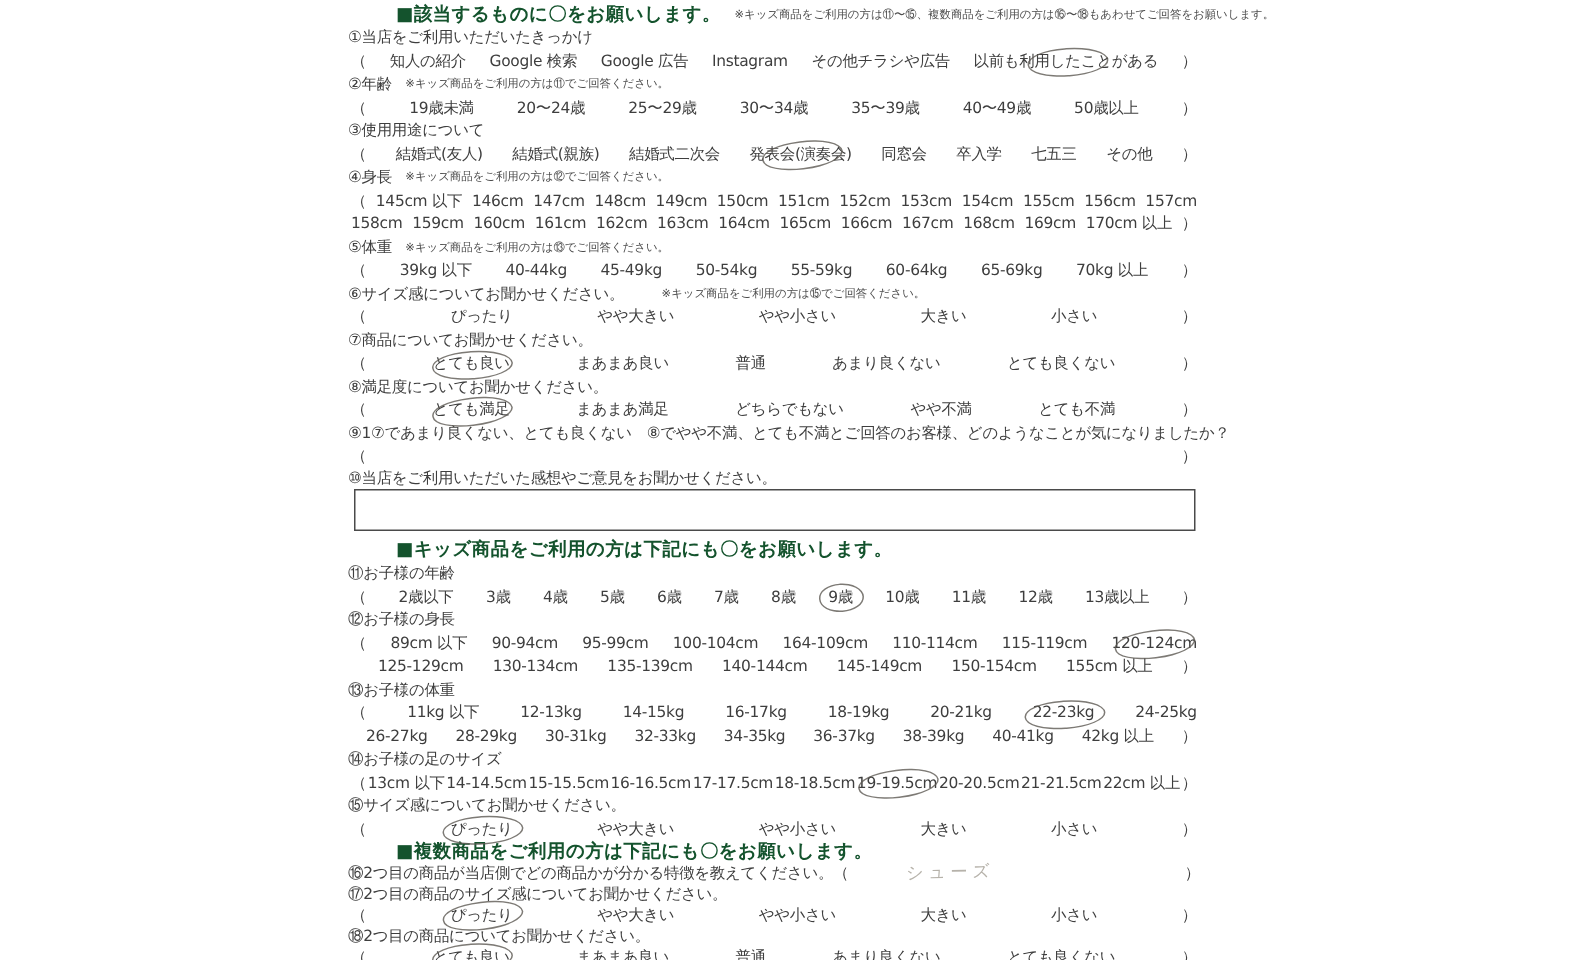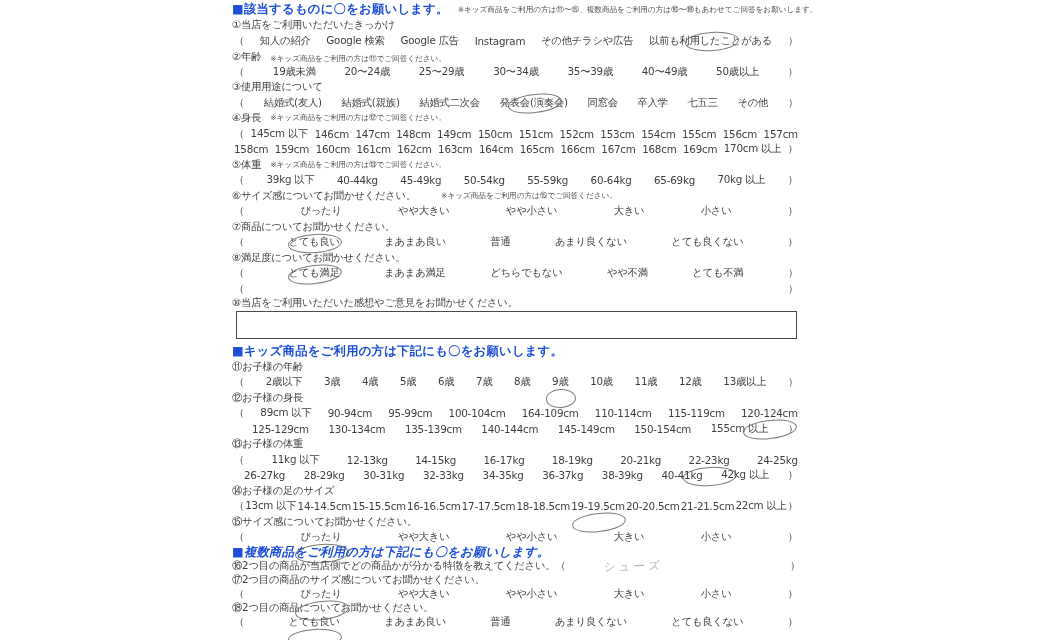--- a/index.html
+++ b/index.html
@@ -3,21 +3,21 @@
 <meta charset="utf-8">
 <style>
   html,body{margin:0;padding:0;}
   body{
     width:1060px;height:640px;overflow:hidden;background:#ffffff;
     font-family:"DejaVu Sans","Liberation Sans",sans-serif;
     color:#3e3e3e;position:relative;
   }
   #form-root{position:absolute;left:232px;top:2px;width:568px;}
   .line{display:flex;align-items:center;white-space:nowrap;overflow:visible;}
-  .stitle{font-weight:bold;font-size:12.3px;color:#1d4ed8;letter-spacing:.3px;}
+  .stitle{font-weight:bold;font-size:12.3px;color:#14532d;letter-spacing:.3px;margin-left:32px;}
   .hnote{font-size:7.6px;color:#4c4c4c;margin-left:9px;}
   .qlabel{font-size:10.3px;letter-spacing:-.2px;}
   .qnote{font-size:7.6px;color:#4c4c4c;margin-left:9px;}
   .opts{display:flex;justify-content:space-between;align-items:center;padding:0 2px;}
   .opt,.br{font-size:10.3px;letter-spacing:-.2px;}
   .cbox{height:26px;border:1px solid #4a4a4a;margin:1px 3px 5px 4px;background:#fff;}
   .hand{
     font-size:11.5px;color:#b6b2aa;margin-left:38px;letter-spacing:3px;
     transform:rotate(-1.5deg);
   }
@@ -42,21 +42,21 @@
     <div class="opts line" style="height: 15.5px;">
       <span class="br">（</span>
       <span class="opt">知人の紹介</span>
       <span class="opt">Google 検索</span>
       <span class="opt">Google 広告</span>
       <span class="opt">Instagram</span>
       <span class="opt">その他チラシや広告</span>
       <span class="opt circ">以前も利用したことがある</span>
       <span class="br">）</span>
     </div>
-    <div class="line" style="height: 15.5px; align-items: flex-end;">
+    <div class="line" style="height: 15.5px;">
       <span class="qlabel">②年齢</span>
       <span class="qnote">※キッズ商品をご利用の方は⑪でご回答ください。</span>
     </div>
     <div class="opts line" style="height: 15.5px;">
       <span class="br">（</span>
       <span class="opt">19歳未満</span>
       <span class="opt">20〜24歳</span>
       <span class="opt">25〜29歳</span>
       <span class="opt">30〜34歳</span>
       <span class="opt">35〜39歳</span>
@@ -161,20 +161,23 @@
     </div>
     <div class="opts line" style="height: 15.5px;">
       <span class="br">（</span>
       <span class="opt circ">とても満足</span>
       <span class="opt">まあまあ満足</span>
       <span class="opt">どちらでもない</span>
       <span class="opt">やや不満</span>
       <span class="opt">とても不満</span>
       <span class="br">）</span>
     </div>
+    <div class="line" style="height: 15.5px;">
+      <span class="qlabel">⑨1⑦であまり良くない、とても良くない　⑧でやや不満、とても不満とご回答のお客様、どのようなことが気になりましたか？</span>
+    </div>
     <div class="opts line" style="height: 15.5px;">
       <span class="br">（</span>
       <span class="br">）</span>
     </div>
     <div class="line" style="height: 13px;">
       <span class="qlabel">⑩当店をご利用いただいた感想やご意見をお聞かせください。</span>
     </div>
     <div class="cbox"></div>
     <div class="line" style="height: 15.5px;">
       <span class="stitle">■キッズ商品をご利用の方は下記にも〇をお願いします。</span>
@@ -270,21 +273,21 @@
     </div>
     <div class="opts line" style="height: 15.5px;">
       <span class="br">（</span>
       <span class="opt circ">ぴったり</span>
       <span class="opt">やや大きい</span>
       <span class="opt">やや小さい</span>
       <span class="opt">大きい</span>
       <span class="opt">小さい</span>
       <span class="br">）</span>
     </div>
-    <div class="line" style="height: 14px; font-style: italic;">
+    <div class="line" style="height: 14px;">
       <span class="stitle">■複数商品をご利用の方は下記にも〇をお願いします。</span>
     </div>
     <div class="line" style="height: 14px;">
       <span class="qlabel">⑯2つ目の商品が当店側でどの商品かが分かる特徴を教えてください。</span>
       <span class="br">（</span>
       <span class="hand">シューズ</span>
       <div class="spacer"></div>
       <span class="br">）</span>
     </div>
     <div class="line" style="height: 14px;">

